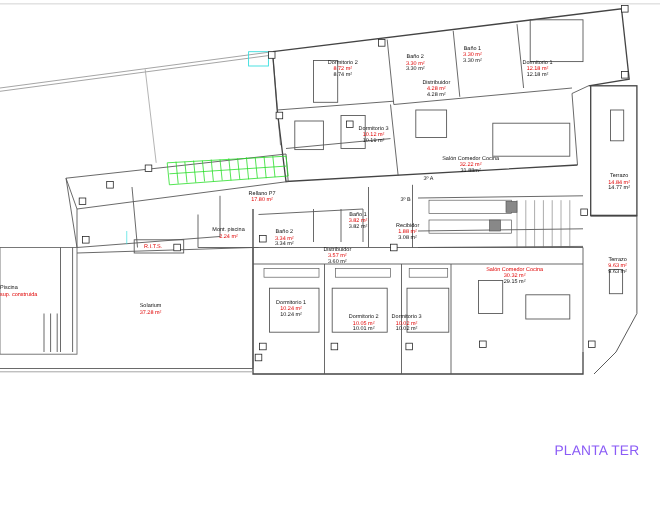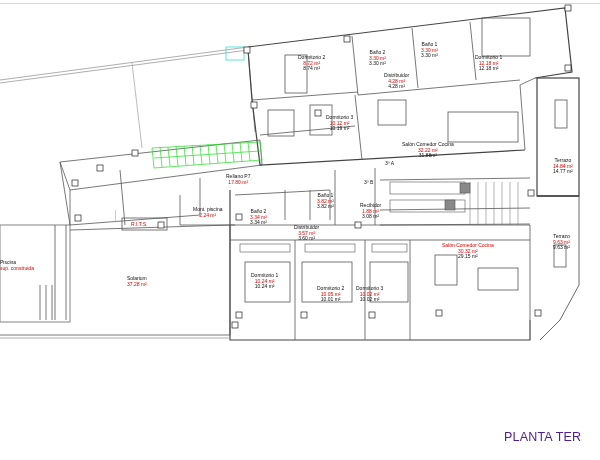--- a/index.html
+++ b/index.html
@@ -2,21 +2,21 @@
 <html><head>
 <meta charset="utf-8">
 <style>
   html, body { margin: 0; padding: 0; background: #ffffff; }
   body { width: 600px; height: 460px; overflow: hidden; position: relative; font-family: "Liberation Sans", sans-serif; }
   .plan { position: absolute; left: 0; top: 0; width: 600px; height: 460px; }
   .lbl { position: absolute; font-family: "Liberation Sans", sans-serif; font-size: 5px; line-height: 5.5px; text-align: center; white-space: nowrap; color: #222; }
   .lbl .red { color: #e00000; display: block; }
   .lbl .blk { color: #111; display: block; }
   .lbl .name { color: #111; display: block; }
-  .title { position: absolute; left: 504px; top: 403px; font-family: "Liberation Sans", sans-serif; font-size: 12.5px; color: #4c1d95; letter-spacing: 0.2px; white-space: nowrap; margin-top: 27px; }
+  .title { position: absolute; left: 504px; top: 403px; font-family: "Liberation Sans", sans-serif; font-size: 12.5px; color: #8b5cf6; letter-spacing: 0.2px; white-space: nowrap; }
   .topline { position: absolute; left: 0; top: 3px; width: 600px; height: 1px; background: #d8d8d8; }
 </style>
 </head>
 <body>
 
 <div class="topline"></div>
 
 <svg class="plan" viewBox="0 0 600 460" xmlns="http://www.w3.org/2000/svg">
   <g fill="none" stroke="#555" stroke-width="0.8">
 

